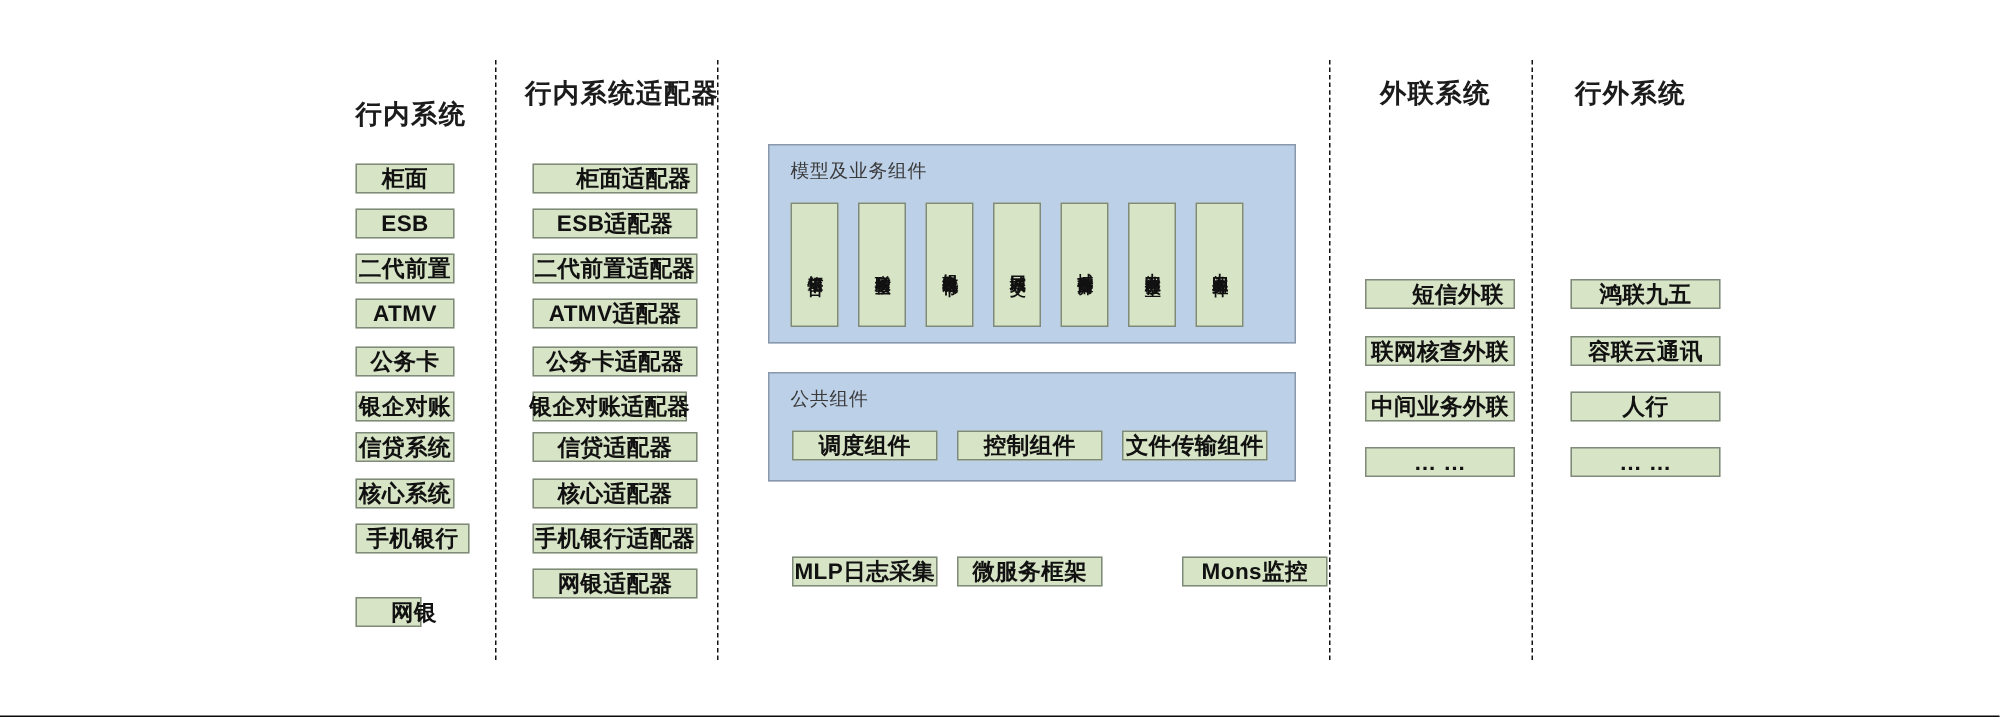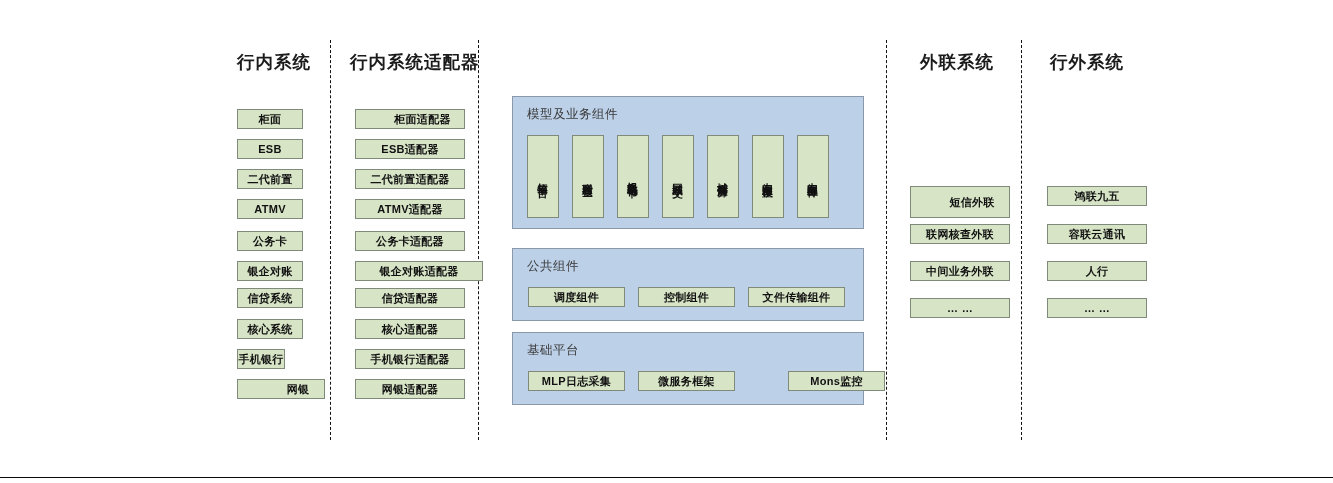--- a/index.html
+++ b/index.html
@@ -54,21 +54,21 @@
 
   
   .node {
     position: absolute;
     background: #d7e4c6;
     border: 1.2px solid #7f8a7a;
     box-sizing: border-box;
     display: flex;
     align-items: center;
     justify-content: center;
-    font-size: 11px;
+    font-size: 15px;
     color: #111111;
     font-weight: bold;
     white-space: nowrap;
     letter-spacing: 0.3px;
   }
 
   
   .node-v {
     position: absolute;
     background: #d7e4c6;
@@ -105,21 +105,21 @@
     font-weight: normal;
     letter-spacing: 0.5px;
     white-space: nowrap;
   }
 </style>
 </head>
 <body>
 
 <div id="canvas">
 
-  <div class="col-title" style="left:237px; top:52px; width:66px;">行内系统</div>
+  <div class="col-title" style="left:237px; top:66px; width:66px;">行内系统</div>
 
   <div class="col-title" style="left:350px; top:52px; width:118px;">行内系统适配器</div>
 
 
   <div class="col-title" style="left:907px; top:52px; width:100px;">外联系统</div>
 
   <div class="col-title" style="left:1037px; top:52px; width:100px;">行外系统</div>
 
   <div class="vdash" style="left:330px;"></div>
   <div class="vdash" style="left:478px;"></div>
@@ -127,29 +127,29 @@
   <div class="vdash" style="left:1021px;"></div>
 
   <div class="node" style="left:237px; top:109px; width:66px; height:20px;">柜面</div>
   <div class="node" style="left:237px; top:139px; width:66px; height:20px;">ESB</div>
   <div class="node" style="left:237px; top:169px; width:66px; height:20px;text-align:center;">二代前置</div>
   <div class="node" style="left:237px; top:199px; width:66px; height:20px;">ATMV</div>
   <div class="node" style="left:237px; top:231px; width:66px; height:20px;">公务卡</div>
   <div class="node" style="left:237px; top:261px; width:66px; height:20px;">银企对账</div>
   <div class="node" style="left:237px; top:288px; width:66px; height:20px;">信贷系统</div>
   <div class="node" style="left:237px; top:319px; width:66px; height:20px;">核心系统</div>
-  <div class="node" style="left:237px; top:349px; width:48px; height:20px;">手机银行</div>
-  <div class="node" style="left:237px; top:379px; width:88px; height:20px;padding-left:34px;">网银</div>
+  <div class="node" style="left:237px; top:349px; width:76px; height:20px;">手机银行</div>
+  <div class="node" style="left:237px; top:398px; width:44px; height:20px;padding-left:34px;">网银</div>
 
   <div class="node" style="left:355px; top:109px; width:110px; height:20px;padding-left:25px;">柜面适配器</div>
   <div class="node" style="left:355px; top:139px; width:110px; height:20px;">ESB适配器</div>
   <div class="node" style="left:355px; top:169px; width:110px; height:20px;">二代前置适配器</div>
   <div class="node" style="left:355px; top:199px; width:110px; height:20px;">ATMV适配器</div>
   <div class="node" style="left:355px; top:231px; width:110px; height:20px;">公务卡适配器</div>
-  <div class="node" style="left:355px; top:261px; width:128px; height:20px;">银企对账适配器</div>
+  <div class="node" style="left:355px; top:261px; width:103px; height:20px;">银企对账适配器</div>
   <div class="node" style="left:355px; top:288px; width:110px; height:20px;">信贷适配器</div>
   <div class="node" style="left:355px; top:319px; width:110px; height:20px;">核心适配器</div>
   <div class="node" style="left:355px; top:349px; width:110px; height:20px;">手机银行适配器</div>
   <div class="node" style="left:355px; top:379px; width:110px; height:20px;">网银适配器</div>
 
   <div class="panel" style="left:512px; top:96px; width:352px; height:133px;">
     <div class="panel-title">模型及业务组件</div>
   </div>
   <div class="node-v" style="left:527px; top:135px; width:32px; height:83px;">
     <span>短信平台</span>
@@ -173,28 +173,25 @@
     <span>中间业务组件</span>
   </div>
 
   <div class="panel" style="left:512px; top:248px; width:352px; height:73px;">
     <div class="panel-title">公共组件</div>
   </div>
   <div class="node" style="left:528px; top:287px; width:97px; height:20px;">调度组件</div>
   <div class="node" style="left:638px; top:287px; width:97px; height:20px;">控制组件</div>
   <div class="node" style="left:748px; top:287px; width:97px; height:20px;">文件传输组件</div>
 
-  <div class="panel" style="left:512px; top:332px; width:352px; height:73px;">
-    <div class="panel-title">基础平台</div>
-  </div>
   <div class="node" style="left:528px; top:371px; width:97px; height:20px;">MLP日志采集</div>
   <div class="node" style="left:638px; top:371px; width:97px; height:20px;">微服务框架</div>
   <div class="node" style="left:788px; top:371px; width:97px; height:20px;">Mons监控</div>
 
-  <div class="node" style="left:910px; top:186px; width:100px; height:32px;padding-left:24px;">短信外联</div>
+  <div class="node" style="left:910px; top:186px; width:100px; height:20px;padding-left:24px;">短信外联</div>
   <div class="node" style="left:910px; top:224px; width:100px; height:20px;">联网核查外联</div>
   <div class="node" style="left:910px; top:261px; width:100px; height:20px;">中间业务外联</div>
   <div class="node" style="left:910px; top:298px; width:100px; height:20px;">… …</div>
 
   <div class="node" style="left:1047px; top:186px; width:100px; height:20px;">鸿联九五</div>
   <div class="node" style="left:1047px; top:224px; width:100px; height:20px;">容联云通讯</div>
   <div class="node" style="left:1047px; top:261px; width:100px; height:20px;">人行</div>
   <div class="node" style="left:1047px; top:298px; width:100px; height:20px;">… …</div>
 
   <div class="bottom-rule"></div>

